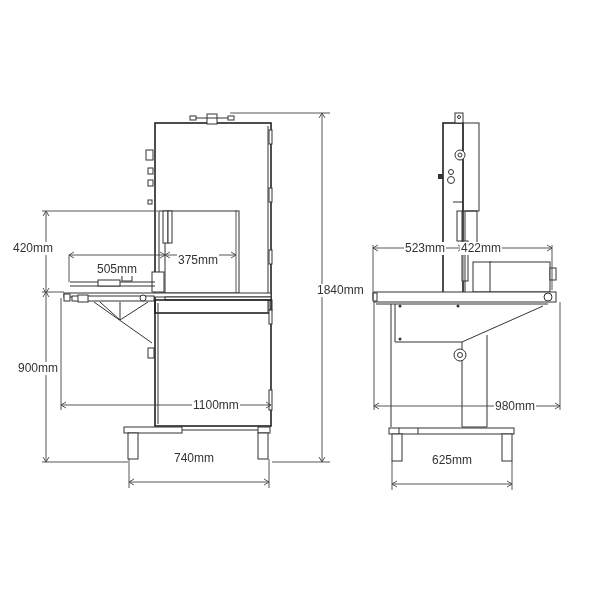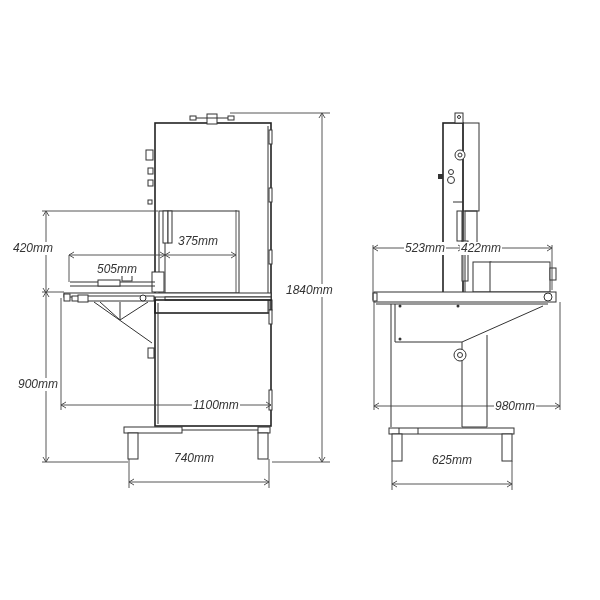--- a/index.html
+++ b/index.html
@@ -1,18 +1,18 @@
 <!DOCTYPE html>
 <html><head>
 <meta charset="utf-8">
 <style>
   html, body { margin: 0; padding: 0; background: #ffffff; }
   body { width: 600px; height: 600px; position: relative; overflow: hidden;
          font-family: "Liberation Sans", sans-serif; }
-  #canvas { position: absolute; left: 0; top: 0; width: 600px; height: 600px; font-style: italic; }
+  #canvas { position: absolute; left: 0; top: 0; width: 600px; height: 600px; }
   svg { position: absolute; left: 0; top: 0; }
   .ln { stroke: #333; stroke-width: 1; fill: none; }
   .lnb { stroke: #222; stroke-width: 1.6; fill: none; }
   .fillw { fill: #fff; stroke: #333; stroke-width: 1; }
   .dim { stroke: #444; stroke-width: 0.9; fill: none; }
   .label { position: absolute; font-size: 12px; color: #333; background: #fff;
            line-height: 13px; white-space: nowrap; padding: 0 1px; }
 </style>
 </head>
 <body>
@@ -163,22 +163,22 @@
 
     <line x1="392" y1="461" x2="392" y2="490" class="dim"></line>
     <line x1="512" y1="461" x2="512" y2="490" class="dim"></line>
     <line x1="392" y1="484" x2="512" y2="484" class="dim"></line>
     <path d="M397 481 L392 484 L397 487 M507 481 L512 484 L507 487" class="dim"></path>
   </g>
 </svg>
 
 <span class="label" style="left:12px;top:242px;">420mm</span>
 <span class="label" style="left:96px;top:263px;">505mm</span>
-<span class="label" style="left:177px;top:235px;">375mm</span>
-<span class="label" style="left:17px;top:362px;margin-top:16px;">900mm</span>
+<span class="label" style="left:177px;top:254px;">375mm</span>
+<span class="label" style="left:17px;top:362px;">900mm</span>
 <span class="label" style="left:192px;top:399px;">1100mm</span>
 <span class="label" style="left:173px;top:452px;">740mm</span>
-<span class="label" style="left:285px;top:284px;">1840mm</span>
+<span class="label" style="left:316px;top:284px;">1840mm</span>
 <span class="label" style="left:404px;top:242px;">523mm</span>
 <span class="label" style="left:460px;top:242px;">422mm</span>
 <span class="label" style="left:494px;top:400px;">980mm</span>
 <span class="label" style="left:431px;top:454px;">625mm</span>
 </div>
 
 </body></html>

